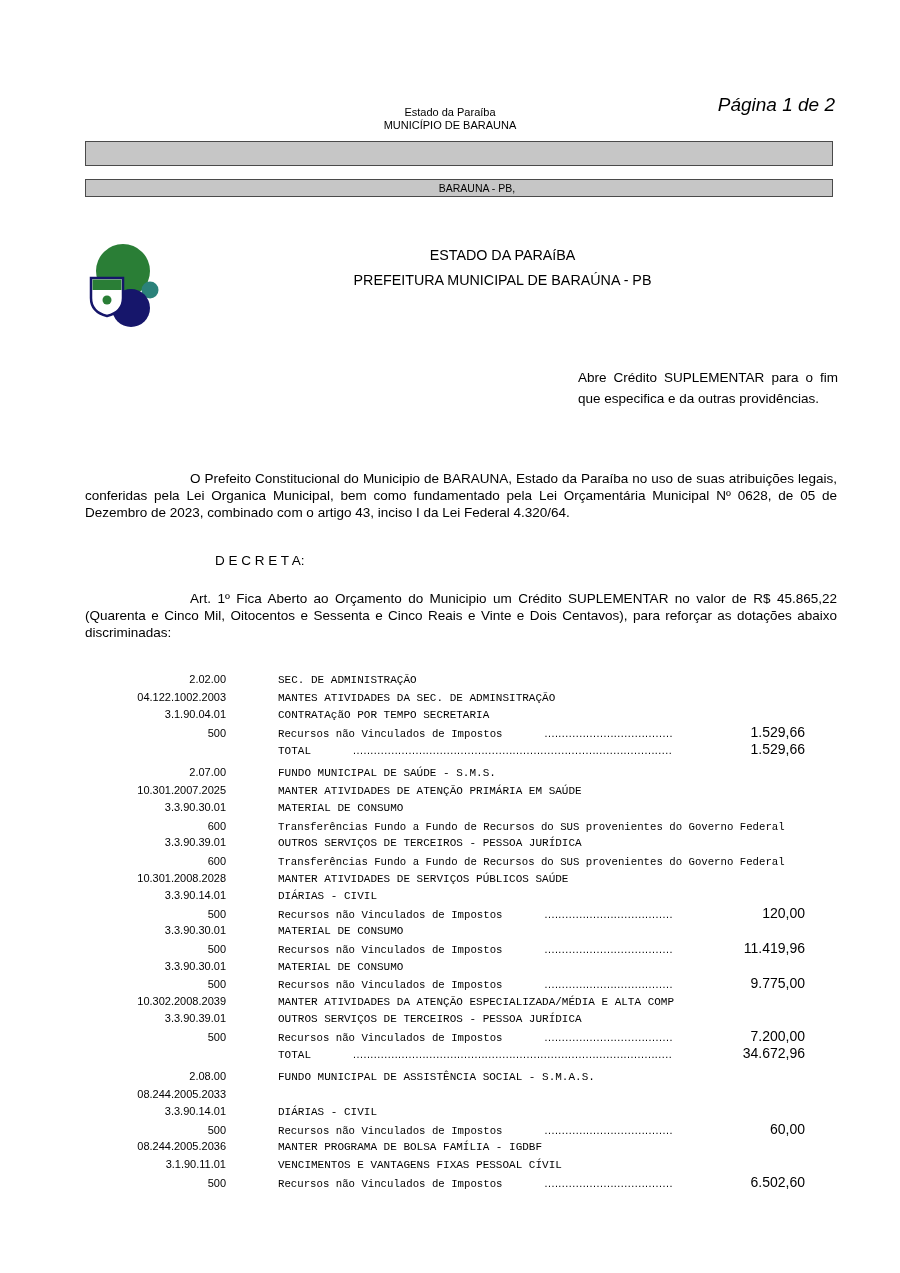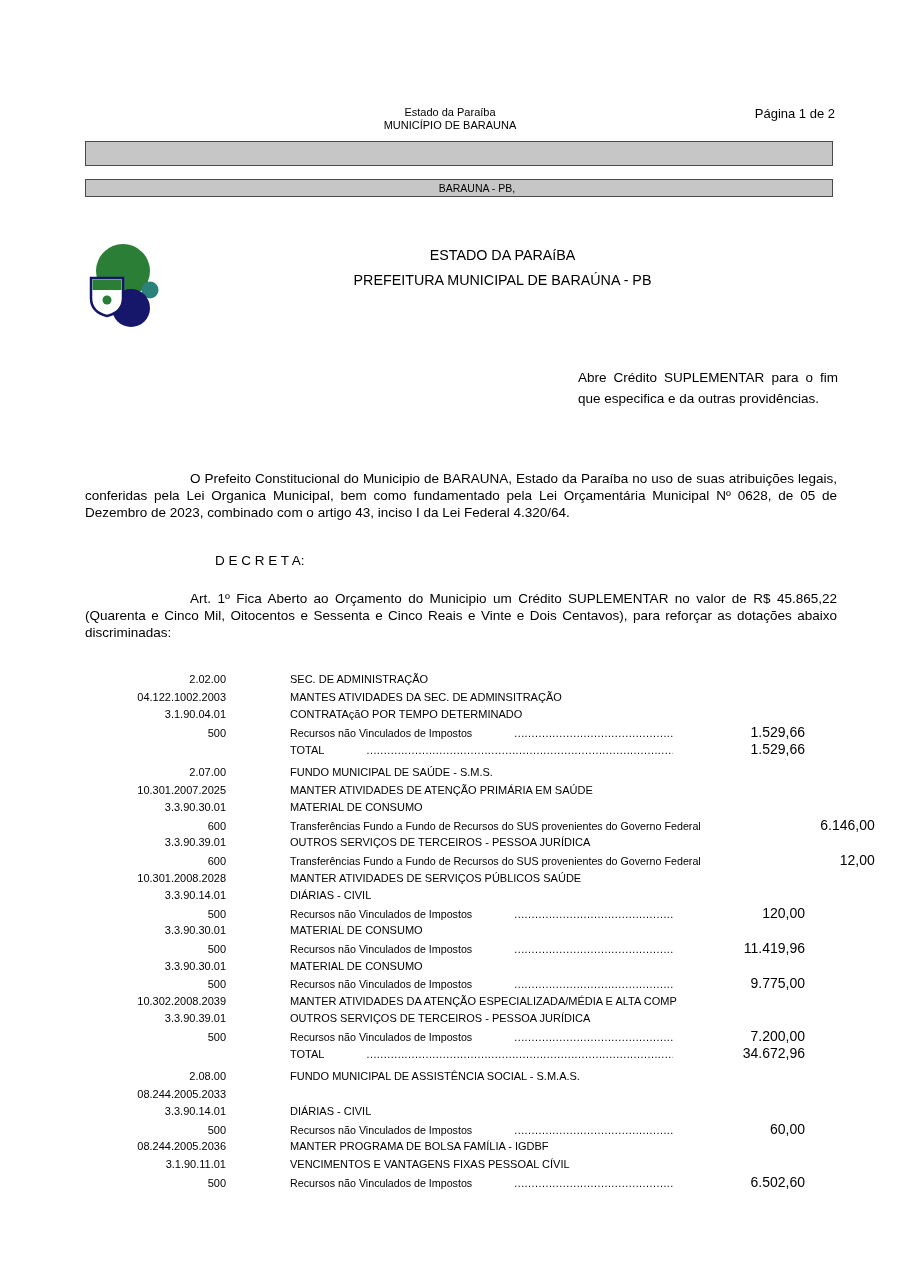--- a/index.html
+++ b/index.html
@@ -5,21 +5,21 @@
   html,body{margin:0;padding:0;background:#fff;}
   body{
     width:900px;height:1273px;
     font-family:"Liberation Sans","DejaVu Sans",sans-serif;
     color:#000;position:relative;overflow:hidden;
   }
   .page{position:relative;width:900px;height:1273px;background:#fff;}
 
   .hdr-center{position:absolute;top:106px;left:0;width:900px;text-align:center;
               font-size:11px;line-height:13px;}
-  .page-num{position:absolute;top:106px;right:65px;font-size:13px;}
+  .page-num{position:absolute;top:94px;right:65px;font-size:19px;font-style:italic;}
 
   .bar{position:absolute;left:85px;width:748px;background:#c6c6c6;
        border:1px solid #4a4a4a;box-sizing:border-box;}
   .bar1{top:141px;height:25px;}
   .bar2{top:179px;height:18px;font-size:10.5px;line-height:16px;text-align:center;padding-left:36px;}
 
   .logo{position:absolute;left:87px;top:242px;width:78px;height:92px;}
 
   .titleblock{position:absolute;left:170px;top:243px;width:665px;text-align:center;
               font-size:14.3px;line-height:24.5px;}
@@ -32,21 +32,21 @@
 
   .decreta{position:absolute;left:215px;top:553px;font-size:13.5px;}
 
   .art1{position:absolute;left:85px;top:590px;width:752px;font-size:13.5px;
         line-height:17.2px;text-align:justify;text-indent:105px;}
 
   .btable{position:absolute;left:85px;top:666px;width:720px;}
   .brow{display:flex;align-items:baseline;line-height:17.6px;height:17.6px;font-size:11px;gap:40px;}
   .brow.section{margin-top:5px;}
   .bcode{flex:0 0 141px;text-align:right;white-space:nowrap;}
-  .bdesc{margin-left:24px;white-space:nowrap;flex:0 0 auto;}
+  .bdesc{margin-left:12px;white-space:nowrap;flex:0 0 auto;font-family:Liberation Mono, monospace;}
   .bdesc.small{font-size:10.7px;}
   .leader{flex:1 1 auto;min-width:0;overflow:hidden;white-space:nowrap;
           font-size:10.7px;letter-spacing:0.5px;margin-left:2px;}
   .bval{flex:0 0 92px;text-align:right;white-space:nowrap;font-size:14px;}
 </style>
 </head>
 <body>
 
 <div class="page">
 
@@ -89,21 +89,21 @@
       <div class="brow section">
         <span class="bcode">2.02.00</span>
         <span class="bdesc">SEC. DE ADMINISTRAÇÃO</span>
       </div>
       <div class="brow line">
         <span class="bcode">04.122.1002.2003</span>
         <span class="bdesc">MANTES ATIVIDADES DA SEC. DE ADMINSITRAÇÃO</span>
       </div>
       <div class="brow line">
         <span class="bcode">3.1.90.04.01</span>
-        <span class="bdesc">CONTRATAçãO POR TEMPO DETERMINADO</span>
+        <span class="bdesc">CONTRATAçãO POR TEMPO SECRETARIA</span>
       </div>
       <div class="brow source">
         <span class="bcode">500</span>
         <span class="bdesc small">Recursos não Vinculados de Impostos</span>
         <span class="leader">................................................................................................................................................................................................................................................................................................................................................................................................................</span>
         <span class="bval">1.529,66</span>
       </div>
       <div class="brow total">
         <span class="bcode"></span>
         <span class="bdesc">TOTAL</span>

